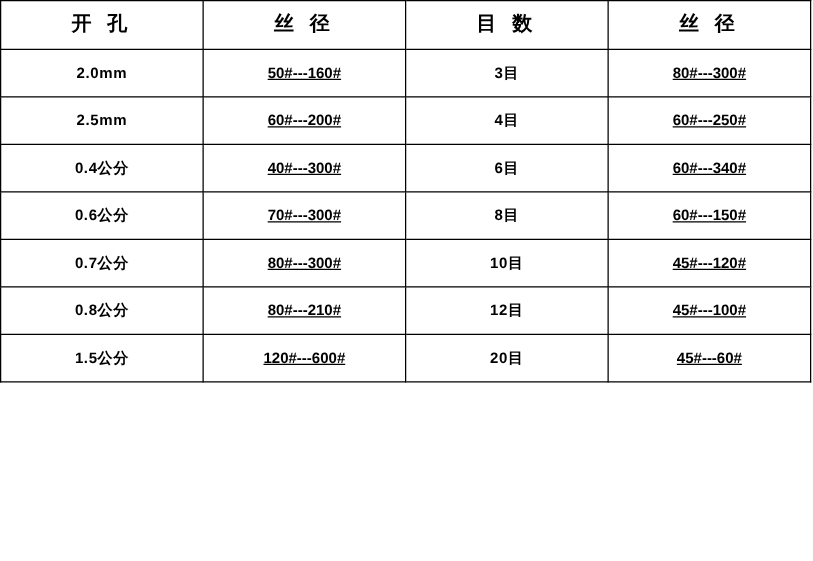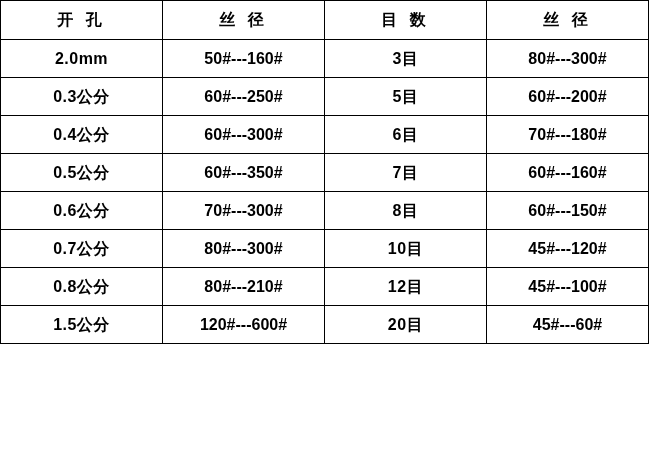--- a/index.html
+++ b/index.html
@@ -43,27 +43,28 @@
     line-height: 1.2;
     letter-spacing: 0.5px;
     white-space: nowrap;
   }
   table.spec-table thead th {
     font-size: 16px;
     letter-spacing: 4px;
     height: 38px;
   }
   table.spec-table tbody td {
-    font-size: 16px;
+    font-size: 12px;
   }
   table.spec-table tbody td.label {
     letter-spacing: 0.5px;
   }
   table.spec-table tbody td.value {
     letter-spacing: 0px;
+    text-decoration: underline;
   }
 </style>
 </head>
 <body>
 
 <div class="sheet">
   <table class="spec-table">
     <colgroup>
       <col class="c1">
         <col class="c2">
@@ -79,36 +80,30 @@
       </tr>
     </thead>
     <tbody>
       <tr>
         <td class="label">2.0mm</td>
         <td class="value">50#---160#</td>
         <td class="label">3目</td>
         <td class="value">80#---300#</td>
       </tr>
       <tr>
-        <td class="label">0.3公分</td>
+        <td class="label">2.5mm</td>
+        <td class="value">60#---200#</td>
+        <td class="label">4目</td>
         <td class="value">60#---250#</td>
-        <td class="label">5目</td>
-        <td class="value">60#---200#</td>
       </tr>
       <tr>
         <td class="label">0.4公分</td>
-        <td class="value">60#---300#</td>
+        <td class="value">40#---300#</td>
         <td class="label">6目</td>
-        <td class="value">70#---180#</td>
-      </tr>
-      <tr>
-        <td class="label">0.5公分</td>
-        <td class="value">60#---350#</td>
-        <td class="label">7目</td>
-        <td class="value">60#---160#</td>
+        <td class="value">60#---340#</td>
       </tr>
       <tr>
         <td class="label">0.6公分</td>
         <td class="value">70#---300#</td>
         <td class="label">8目</td>
         <td class="value">60#---150#</td>
       </tr>
       <tr>
         <td class="label">0.7公分</td>
         <td class="value">80#---300#</td>

